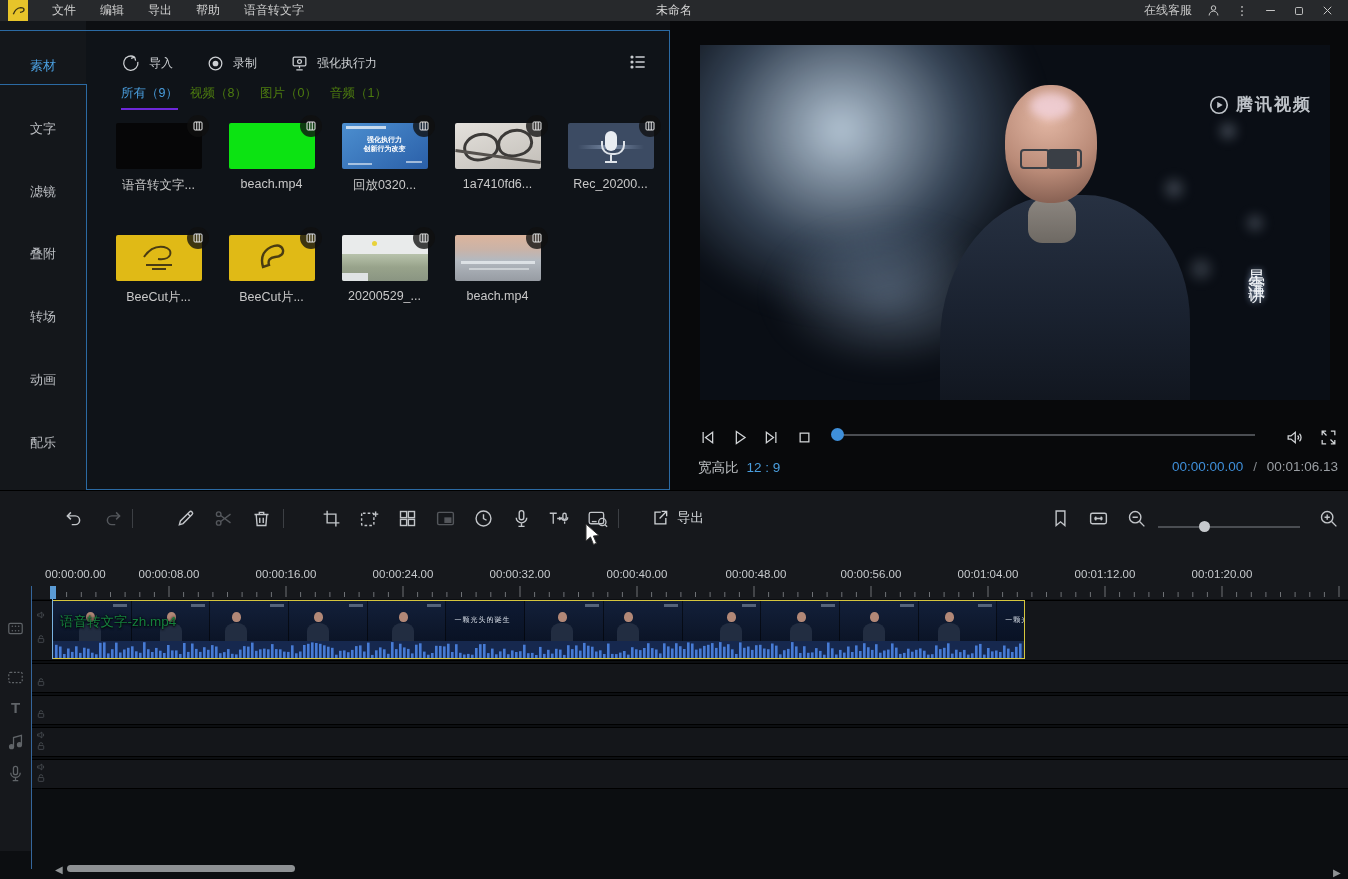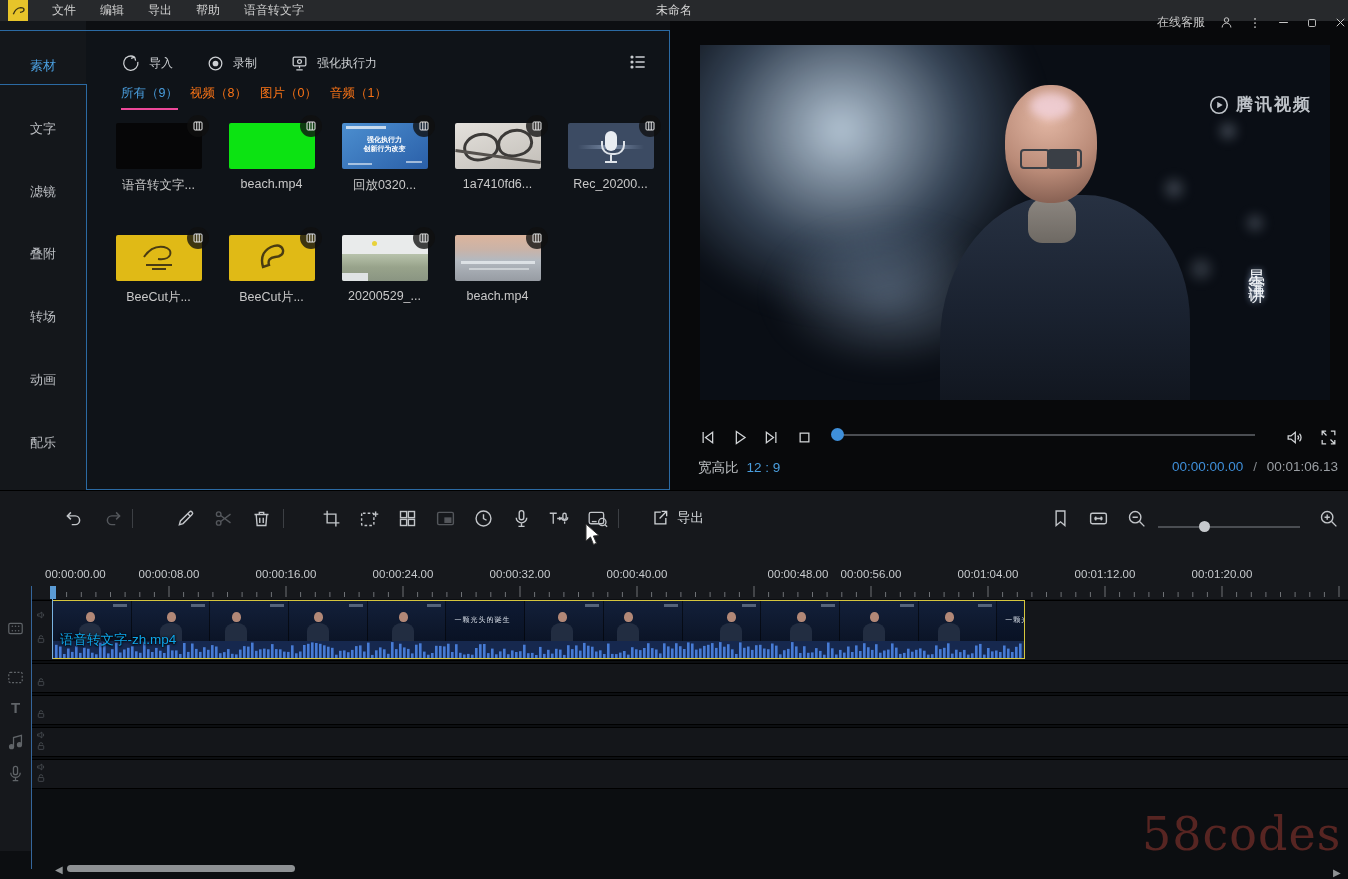--- a/index.html
+++ b/index.html
@@ -7,38 +7,38 @@
        font-family:"Liberation Sans","DejaVu Sans",sans-serif;color:#c9ccd0;font-size:12px;}
   svg{display:block;}
   .abs{position:absolute;}
 
   
   .titlebar{position:absolute;left:0;top:0;width:1348px;height:21px;background:#27292c;
             display:flex;align-items:center;z-index:30;}
   .logo{width:20px;height:21px;background:#e7c42a;display:flex;align-items:center;justify-content:center;margin-left:8px;}
   .menu-item{padding:0 12px;color:#cfcfcf;cursor:default;line-height:21px;}
   .win-title{position:absolute;left:0;right:0;text-align:center;color:#d6d6d6;line-height:21px;pointer-events:none;}
-  .tb-right{position:absolute;right:0;top:0;height:21px;display:flex;align-items:center;gap:14px;padding-right:0;margin-top:12px;}
+  .tb-right{position:absolute;right:0;top:0;height:21px;display:flex;align-items:center;gap:14px;padding-right:13px;}
   .tb-right .glyph{color:#c6c6c6;}
 
   .autosave{position:absolute;right:10px;top:28px;display:flex;align-items:center;gap:4px;color:#b7babd;font-size:12px;}
 
   
   .sidebar{position:absolute;left:0;top:21px;width:86px;height:469px;background:#14171b;}
   .side-item{position:absolute;left:0;width:86px;text-align:center;font-size:13px;color:#b9bcc0;cursor:pointer;}
   .side-item.active{color:#4a9ede;}
   .media-panel{position:absolute;left:86px;top:30px;width:584px;height:460px;background:#0f1318;}
   .pline{position:absolute;background:#2b6aa3;z-index:5;}
 
   .lib-action{position:absolute;top:50px;height:26px;display:flex;align-items:center;gap:8px;color:#cdd0d3;cursor:pointer;}
   .lib-action svg{width:19px;height:19px;color:#cdd0d3;}
   .list-btn{position:absolute;top:52px;color:#cdd0d3;}
 
-  .lib-tab{position:absolute;top:85px;height:20px;color:#f97316;cursor:pointer;font-size:12.5px;}
-  .lib-tab.active{color:#4a9ede;border-bottom:2px solid #ec4899;padding-bottom:3px;}
+  .lib-tab{position:absolute;top:85px;height:20px;color:#4d7c0f;cursor:pointer;font-size:12.5px;}
+  .lib-tab.active{color:#4a9ede;border-bottom:2px solid #6d28d9;padding-bottom:3px;}
 
   .lib-item{position:absolute;width:113px;cursor:pointer;}
   .thumb{position:relative;width:86px;height:46px;margin:0 auto;border-radius:2px;overflow:visible;}
   .thumb-inner{position:absolute;inset:0;border-radius:2px;overflow:hidden;}
   .badge{position:absolute;right:-7px;top:-8px;width:22px;height:22px;border-radius:50%;
          background:rgba(15,15,15,.78);display:flex;align-items:center;justify-content:center;z-index:3;}
   .badge svg{width:12px;height:12px;color:#e8e8e8;}
   .lib-label{margin-top:8px;text-align:center;color:#c8c8c8;font-size:12.5px;white-space:nowrap;overflow:hidden;}
 
   
@@ -103,21 +103,21 @@
 
   .clip{position:absolute;left:52px;top:109px;width:973px;height:59px;box-sizing:border-box;
         border:1px solid #d6c63e;background:#0d1730;overflow:hidden;}
   .clip-strip{position:absolute;left:0;top:0;right:0;height:41px;display:flex;}
   .clip-cell{position:relative;height:41px;border-right:1px solid rgba(0,0,0,.55);flex:0 0 77.7px;
         background:linear-gradient(180deg,#13203a 0%,#0b1426 100%);overflow:hidden;}
   .cc-head{position:absolute;width:9px;height:10px;border-radius:50% 50% 45% 45%;background:#b28877;}
   .cc-body{position:absolute;width:22px;height:18px;border-radius:45% 45% 0 0;background:#222d41;}
   .cc-title{position:absolute;left:8px;top:14px;color:#dfe5ee;font-size:7px;white-space:nowrap;letter-spacing:1px;}
   .clip-wave{position:absolute;left:0;bottom:0;right:0;height:17px;background:#16284e;}
-  .clip-label{position:absolute;left:7px;top:30px;color:#0ea5e9;font-size:13.5px;
+  .clip-label{position:absolute;left:7px;top:12px;color:#15803d;font-size:13.5px;
         text-shadow:0 1px 2px #000,0 0 3px #000;z-index:4;}
   .playhead-flag{position:absolute;left:50px;top:95px;width:6px;height:13px;background:#5b9bd5;}
   .playhead-line{position:absolute;left:52px;top:108px;width:1px;height:60px;background:#7ab3e0;z-index:6;}
 
   .hscroll-thumb{position:absolute;left:67px;top:374px;width:228px;height:7px;border-radius:4px;background:#8e9194;cursor:pointer;}
   .scroll-arrow{position:absolute;color:#8e9194;font-size:10px;cursor:pointer;}
   .watermark{position:absolute;left:1142px;top:316px;font-family:"DejaVu Serif","Liberation Serif",serif;
         font-size:46px;color:#572522;letter-spacing:1px;}
   .cursor{position:absolute;left:584px;top:523px;z-index:50;pointer-events:none;}
 </style>
@@ -756,21 +756,21 @@
         </svg>
       </div>
 
     <div class="ruler">
         <div class="ruler-label" style="left: 45px;">00:00:00.00</div>
         <div class="ruler-label" style="left: 169px; transform: translateX(-50%);">00:00:08.00</div>
         <div class="ruler-label" style="left: 286px; transform: translateX(-50%);">00:00:16.00</div>
         <div class="ruler-label" style="left: 403px; transform: translateX(-50%);">00:00:24.00</div>
         <div class="ruler-label" style="left: 520px; transform: translateX(-50%);">00:00:32.00</div>
         <div class="ruler-label" style="left: 637px; transform: translateX(-50%);">00:00:40.00</div>
-        <div class="ruler-label" style="left: 798px; transform: translateX(-50%);">00:00:48.00</div>
+        <div class="ruler-label" style="left: 756px; transform: translateX(-50%);">00:00:48.00</div>
         <div class="ruler-label" style="left: 871px; transform: translateX(-50%);">00:00:56.00</div>
         <div class="ruler-label" style="left: 988px; transform: translateX(-50%);">00:01:04.00</div>
         <div class="ruler-label" style="left: 1105px; transform: translateX(-50%);">00:01:12.00</div>
         <div class="ruler-label" style="left: 1222px; transform: translateX(-50%);">00:01:20.00</div>
       </div>
     <svg id="ticks" class="abs" style="left:0;top:86px;" width="1348" height="22">
         <line x1="52.0" y1="9" x2="52.0" y2="20" stroke="#6e7175" stroke-width="1"></line>
         <line x1="66.6" y1="15" x2="66.6" y2="20" stroke="#6e7175" stroke-width="1"></line>
         <line x1="81.3" y1="15" x2="81.3" y2="20" stroke="#6e7175" stroke-width="1"></line>
         <line x1="95.9" y1="15" x2="95.9" y2="20" stroke="#6e7175" stroke-width="1"></line>
@@ -1182,21 +1182,20 @@
           </svg>
       </div>
       <div class="clip-label">语音转文字-zh.mp4</div>
     </div>
     <div class="playhead-flag"></div>
     <div class="playhead-line"></div>
 
     <div class="scroll-arrow" style="left:55px;top:373px;">◀</div>
     <div class="hscroll-thumb"></div>
     <div class="scroll-arrow" style="left:1333px;top:376px;">▶</div>
-    <div class="watermark">58codes</div>
   <div class="hdr-ic" style="left: 6px; top: 128px;">
         <svg viewBox="0 0 24 24">
           <use href="#i-film"></use>
         </svg>
       </div>
       <div class="hdr-mini" style="left: 36px; top: 119px;">
         <svg viewBox="0 0 24 24">
           <use href="#i-speaker"></use>
         </svg>
       </div>

